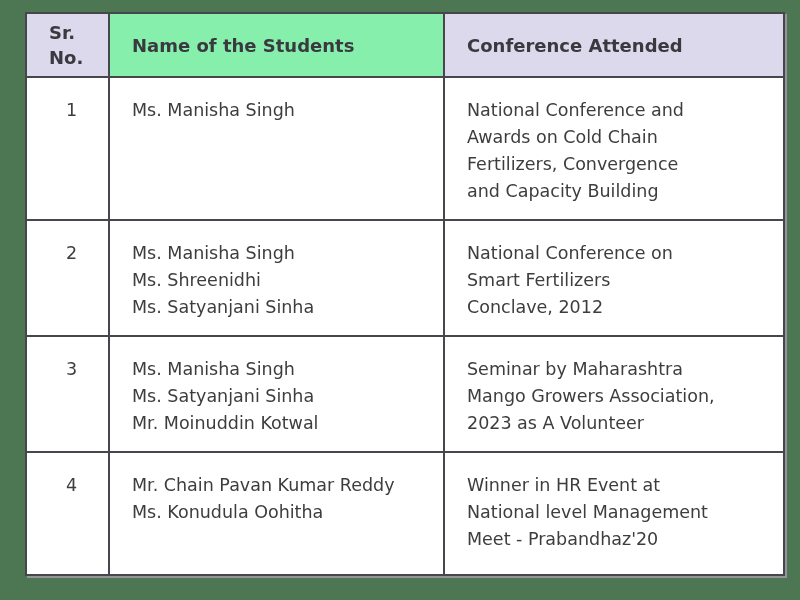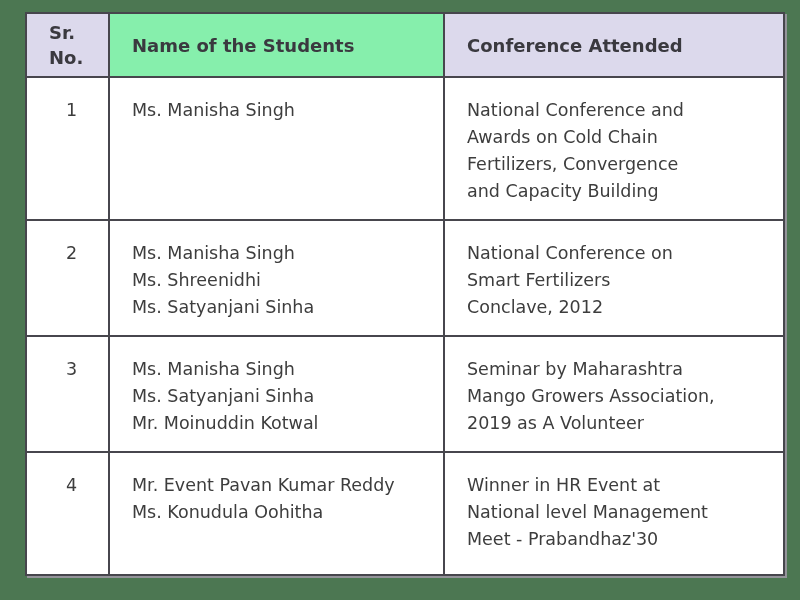--- a/index.html
+++ b/index.html
@@ -97,25 +97,25 @@
 Smart Fertilizers
 Conclave, 2012</td>
       </tr>
       <tr class="row-2">
         <td class="sr-cell">3</td>
         <td class="names-cell">Ms. Manisha Singh
 Ms. Satyanjani Sinha
 Mr. Moinuddin Kotwal</td>
         <td class="conf-cell">Seminar by Maharashtra
 Mango Growers Association,
-2019 as A Volunteer</td>
+2023 as A Volunteer</td>
       </tr>
       <tr class="row-3">
         <td class="sr-cell">4</td>
-        <td class="names-cell">Mr. Event Pavan Kumar Reddy
+        <td class="names-cell">Mr. Chain Pavan Kumar Reddy
 Ms. Konudula Oohitha</td>
         <td class="conf-cell">Winner in HR Event at
 National level Management
-Meet - Prabandhaz'30</td>
+Meet - Prabandhaz'20</td>
       </tr>
     </tbody>
   </table>
 </div>
 
 </body></html>

